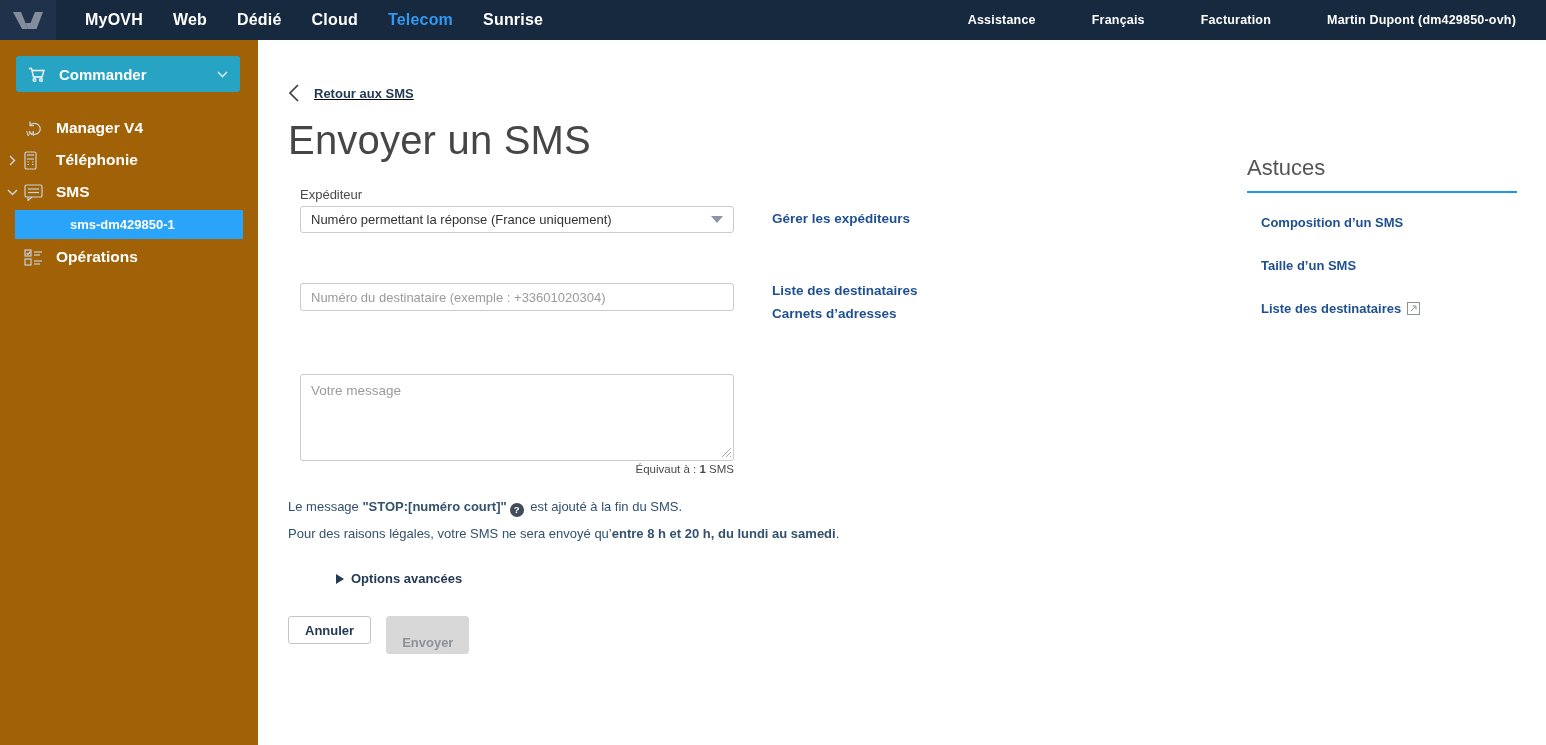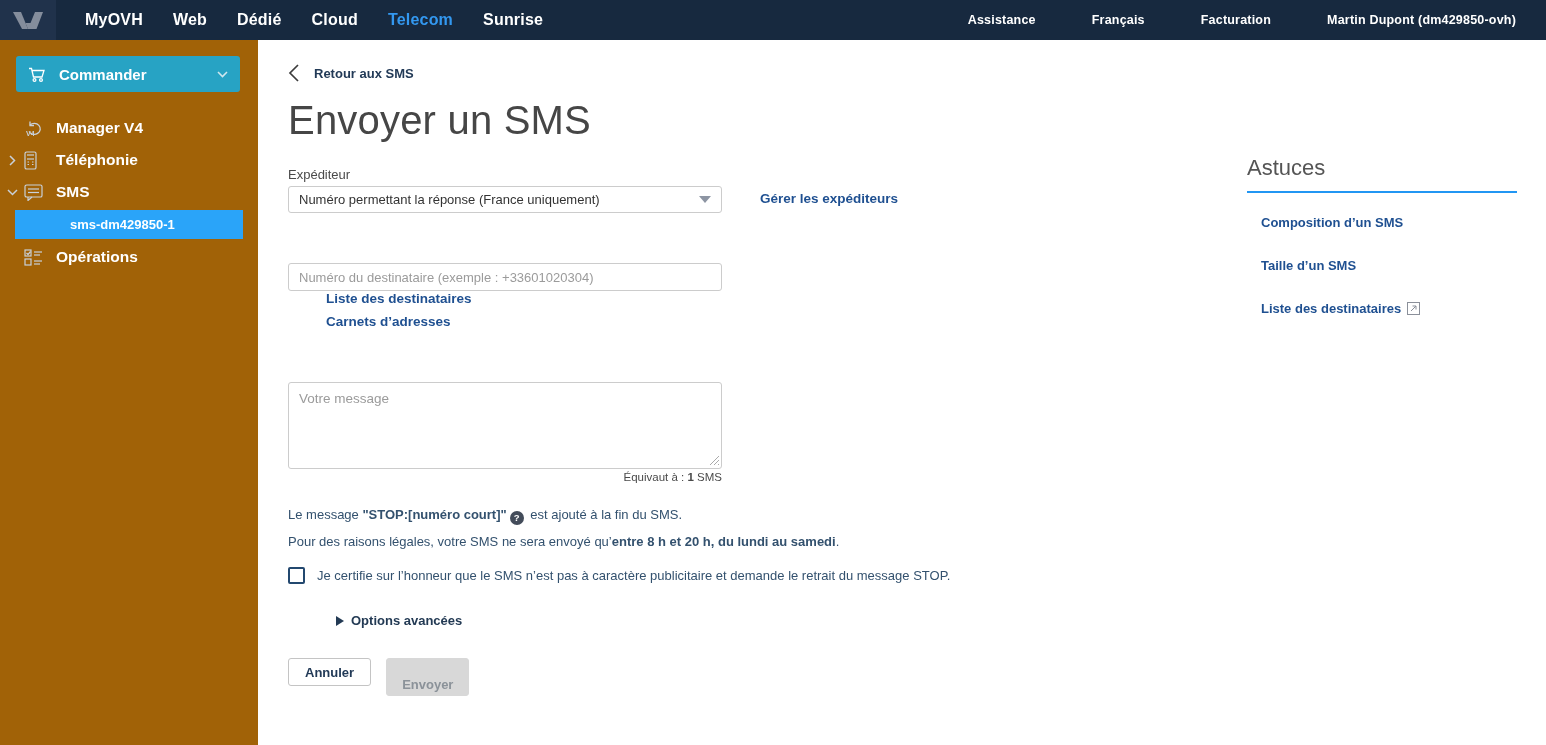--- a/index.html
+++ b/index.html
@@ -27,38 +27,38 @@
   .commander-btn .chev { margin-left:auto; }
   .side-nav { margin-top:20px; }
   .side-row { height:32px; display:flex; align-items:center; color:#fff; cursor:pointer; position:relative; }
   .side-row .chevcell { width:24px; display:flex; justify-content:center; flex:0 0 auto; }
   .side-row .iconcell { width:30px; display:flex; justify-content:flex-start; flex:0 0 auto; }
   .side-row .txt { font-size:15.5px; font-weight:600; margin-left:2px; }
   .side-active { height:29px; background:#2aa4f9; display:flex; align-items:center; margin:2px 15px; cursor:pointer; }
   .side-active .txt { font-size:13px; font-weight:700; color:#fff; margin-left:55px; }
 
   
-  .back-link { margin-top:24px; display:flex; align-items:center; cursor:pointer; width:max-content; }
+  .back-link { margin-top:44px; display:flex; align-items:center; cursor:pointer; width:max-content;text-decoration:underline; }
   .back-link .txt { font-size:13px; font-weight:700; color:#223a57; margin-left:14px; }
   h1.page-title { margin-top:16px; font-size:40px; font-weight:400; color:#464646; letter-spacing:.2px; }
 
   .field-label { margin-top:24px; font-size:13px; color:#4a4a4a; }
-  .frow { display:flex; }
+  .frow { display:flex;margin-left:12px; }
   .fcol { width:434px; flex:0 0 auto; }
   .links-col { margin-left:38px; }
 
   .fake-select { margin-top:4px; width:434px; height:27px; border:1px solid #ccc; border-radius:3px; background:#fff;
     display:flex; align-items:center; padding:0 10px; cursor:pointer; }
   .fake-select .val { font-size:13px; color:#333; }
   .sel-arrow { margin-left:auto; width:0; height:0; border-left:6px solid transparent; border-right:6px solid transparent; border-top:7px solid #8d95a3; }
 
   .blink { display:block; font-size:13.5px; font-weight:700; color:#1f5091; cursor:pointer; text-decoration:none; }
   .row1 { align-items:flex-end; }
   .row1 .links-col { padding-bottom:7px; }
-  .row2 { margin-top:50px; align-items:flex-start;flex-direction:column; }
+  .row2 { margin-top:50px; align-items:flex-start; }
   .row2 .blink + .blink { margin-top:8px; }
 
   .text-input { width:434px; height:28px; border:1px solid #ccc; border-radius:3px; padding:0 10px; font-size:13px; color:#333;
     font-family:"Liberation Sans",sans-serif; outline:none; }
   .text-input::placeholder { color:#9b9b9b; }
 
   .row3 { margin-top:53px; }
   .ta-wrap { position:relative; width:434px; }
   .msg-area { width:434px; height:87px; border:1px solid #ccc; border-radius:3px; padding:8px 10px; font-size:13.5px; color:#333;
     font-family:"Liberation Sans",sans-serif; resize:none; outline:none; display:block; }
@@ -263,24 +263,20 @@
             </svg>
           </span>
         </div>
         <div class="counter"><span>Équivaut à : </span><b>1</b><span> SMS</span></div>
       </div>
     </div>
 
     <div class="legal"><span>Le message </span><b>"STOP:[numéro court]"</b><span class="help-badge">?</span><span> est ajouté à la fin du SMS.</span></div>
     <div class="legal legal-line2"><span>Pour des raisons légales, votre SMS ne sera envoyé qu’</span><b>entre 8 h et 20 h, du lundi au samedi</b><span>.</span></div>
 
-    <div class="check-row">
-      <input type="checkbox" class="cbox" style="">
-      <label>Je certifie sur l’honneur que le SMS n’est pas à caractère publicitaire et demande le retrait du message STOP.</label>
-    </div>
 
     <div class="adv-row">
       <span class="tri-right"></span>
       <span class="txt">Options avancées</span>
     </div>
 
     <div class="btn-row">
       <button class="btn btn-cancel">Annuler</button>
       <button class="btn btn-send" disabled="">Envoyer</button>
     </div>

